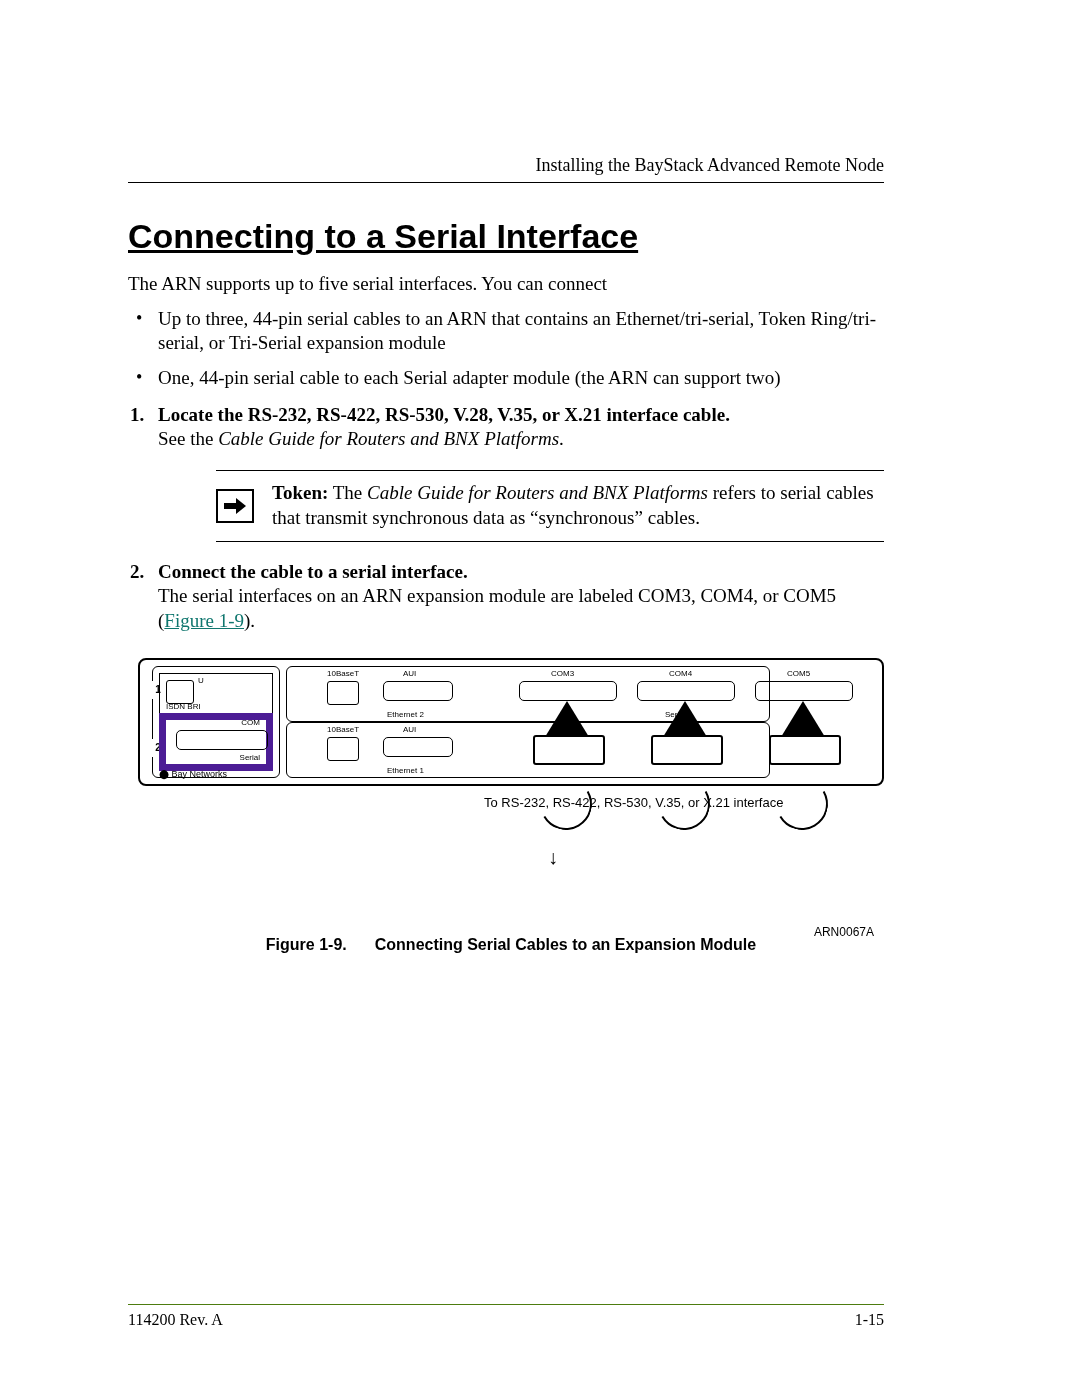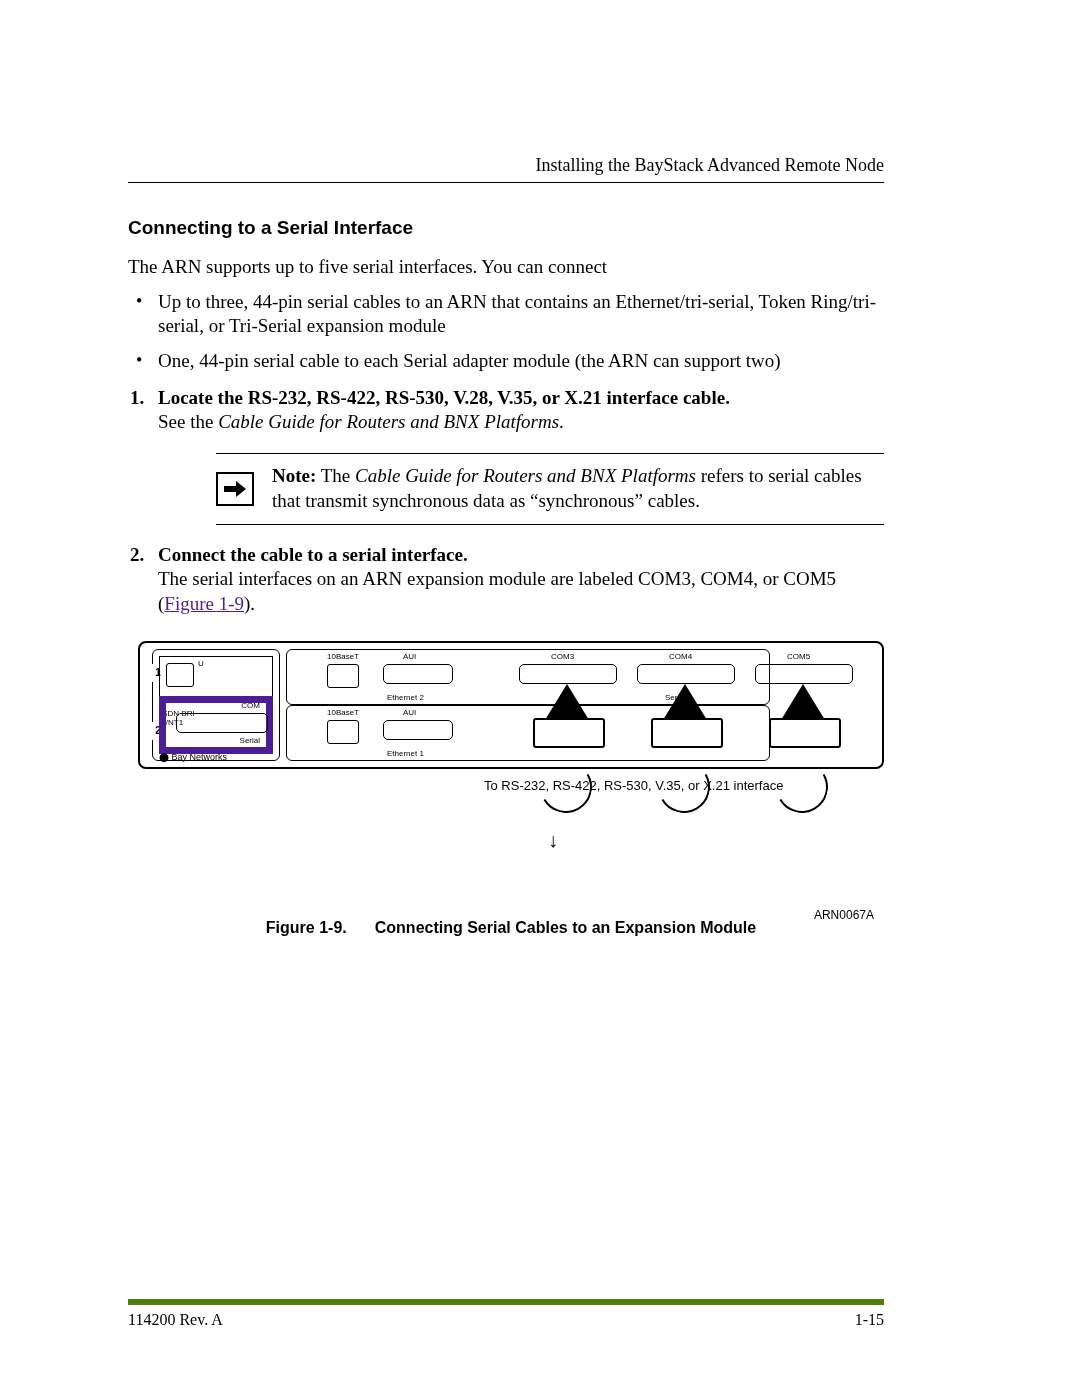--- a/index.html
+++ b/index.html
@@ -22,22 +22,23 @@
     font-size: 18px;
   }
   .top-rule {
     position: absolute;
     top: 182px; left: 128px; right: 128px;
     border-top: 1px solid #000;
   }
   h2.section {
     font-family: Helvetica, Arial, sans-serif;
     font-weight: bold;
-    font-size: 19px;
+    font-size: 34px;
     margin: 62px 0 16px 0;
+    text-decoration: underline;
   }
   .body-indent {
     font-size: 19px;
     line-height: 1.3;
   }
   .body-indent p { margin: 8px 0; }
   ul.bullets { list-style: none; padding-left: 30px; margin: 6px 0; }
   ul.bullets li { position: relative; margin: 10px 0; }
   ul.bullets li::before {
     content: "•"; position: absolute; left: -22px; top: 0; font-size: 18px;
@@ -56,21 +57,21 @@
     align-items: center;
   }
   .note-icon {
     width: 34px; height: 30px;
     border: 2px solid #000;
     margin-right: 18px;
     display: flex; align-items: center; justify-content: center;
     flex-shrink: 0;
   }
   .note-text { font-size: 19px; line-height: 1.3; }
-  .figref { color: #4c1d95; text-decoration: underline; }
+  .figref { color: #0f766e; text-decoration: underline; }
   .figure-wrap {
     margin: 24px 0 0 0;
   }
   .figure-box {
     border: 2px solid #000;
     border-radius: 8px;
     height: 124px;
     margin-left: 10px;
     position: relative;
     overflow: visible;
@@ -130,21 +131,21 @@
     font: 12px Helvetica, Arial, sans-serif;
   }
   .fig-caption {
     font: bold 16px Helvetica, Arial, sans-serif;
     margin: 20px 0 0 10px;
     text-align: center;
   }
   .fig-caption .gap { display:inline-block; width:28px; }
   .footer {
     position: absolute; left:128px; right:128px; bottom: 68px;
-    border-top: 6px solid #4d7c0f;
+    border-top: 1px solid #4d7c0f;
     padding-top: 6px;
     display: flex; justify-content: space-between;
     font-size: 16px;
   }
 </style>
 </head>
 <body>
 
 <div class="page">
 
@@ -171,21 +172,21 @@
     </ol>
   </div>
 
   <div class="note-block">
     <div class="note-icon">
       <svg width="22" height="18" viewBox="0 0 22 18">
           <path d="M0 6 H12 V1 L22 9 L12 17 V12 H0 Z" fill="#000"></path>
         </svg>
     </div>
     <div class="note-text">
-      <b>Note:</b><span> The </span><span class="italic">Cable Guide for Routers and BNX Platforms</span><span> refers to serial cables that transmit synchronous data as “synchronous” cables.</span>
+      <b>Token:</b><span> The </span><span class="italic">Cable Guide for Routers and BNX Platforms</span><span> refers to serial cables that transmit synchronous data as “synchronous” cables.</span>
     </div>
   </div>
 
   <div class="body-indent">
     <ol class="steps" start="2">
       <li>
         <span class="num">2.</span>
         <span class="step-title">Connect the cable to a serial interface.</span>
         <div>
           <span>The serial interfaces on an ARN expansion module are labeled COM3, COM4, or COM5 (</span><a href="#" class="figref">Figure 1-9</a><span>).</span>
@@ -196,21 +197,21 @@
 
   <div class="figure-wrap">
     <div class="figure-box">
 
       <div class="inner-frame a">
         <span class="row-num" style="top:14px;">1</span>
         <span class="row-num" style="top:72px;">2</span>
         <div class="inner-a-top">
           <div class="port" style="top:6px; left:6px; width:26px; height:22px;"></div>
           <span class="label" style="top:2px; left:38px;">U</span>
-          <span class="label" style="top:28px; left:0;margin-top:24px;">ISDN BRI
+          <span class="label" style="top:28px; left:6px;">ISDN BRI
 w/NT1</span>
         </div>
         <div class="inner-a-bot">
           <span class="label" style="top:-2px; right:6px;">COM</span>
           <div class="dport" style="top:10px; left:10px; width:90px;"></div>
           <span class="label" style="bottom:2px; right:6px;">Serial</span>
         </div>
         <span class="label" style="bottom:-2px; left:6px; font-size:9px;">⬤ <span>Bay Networks</span></span>
       </div>
 

